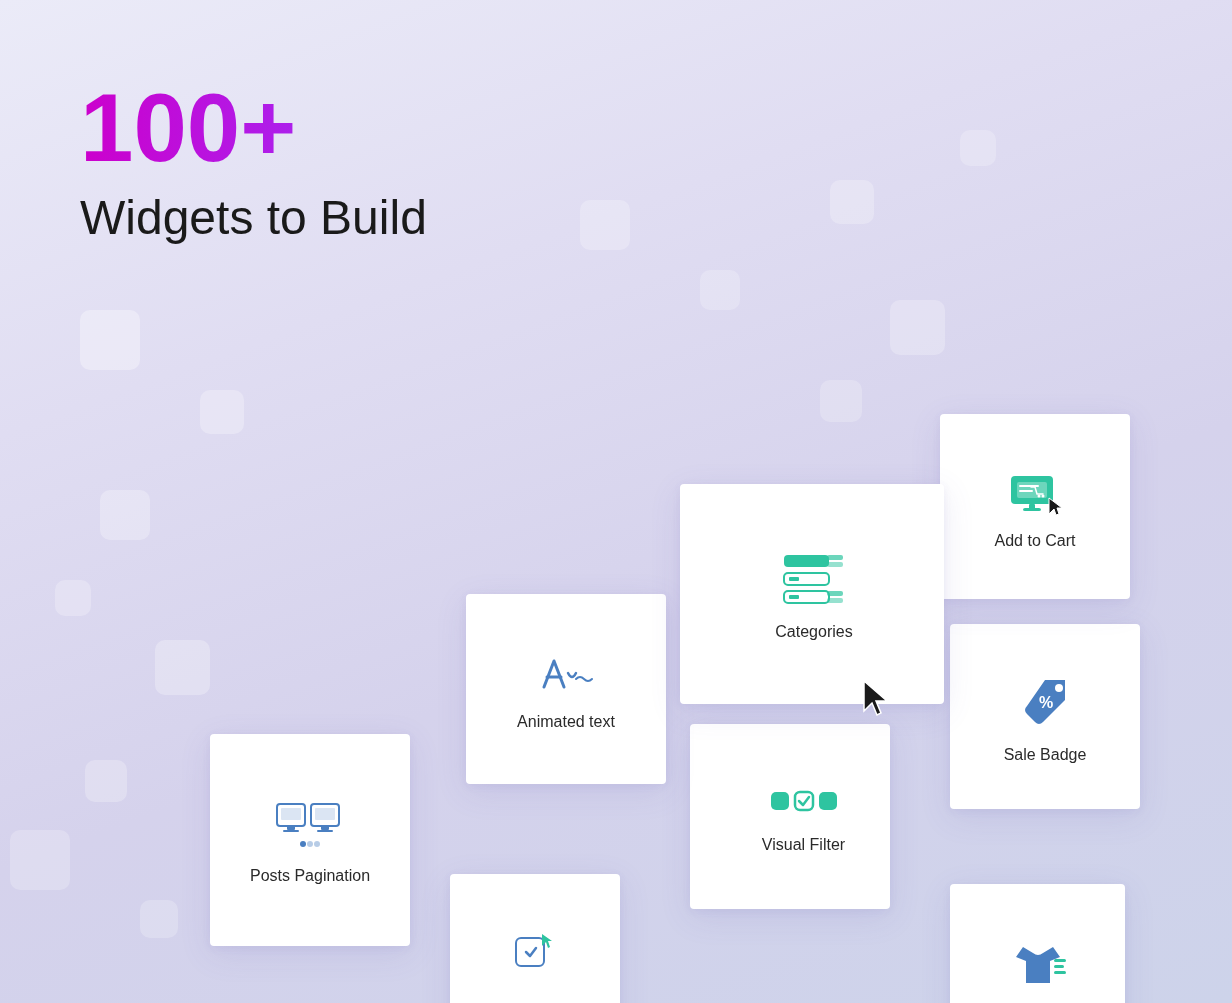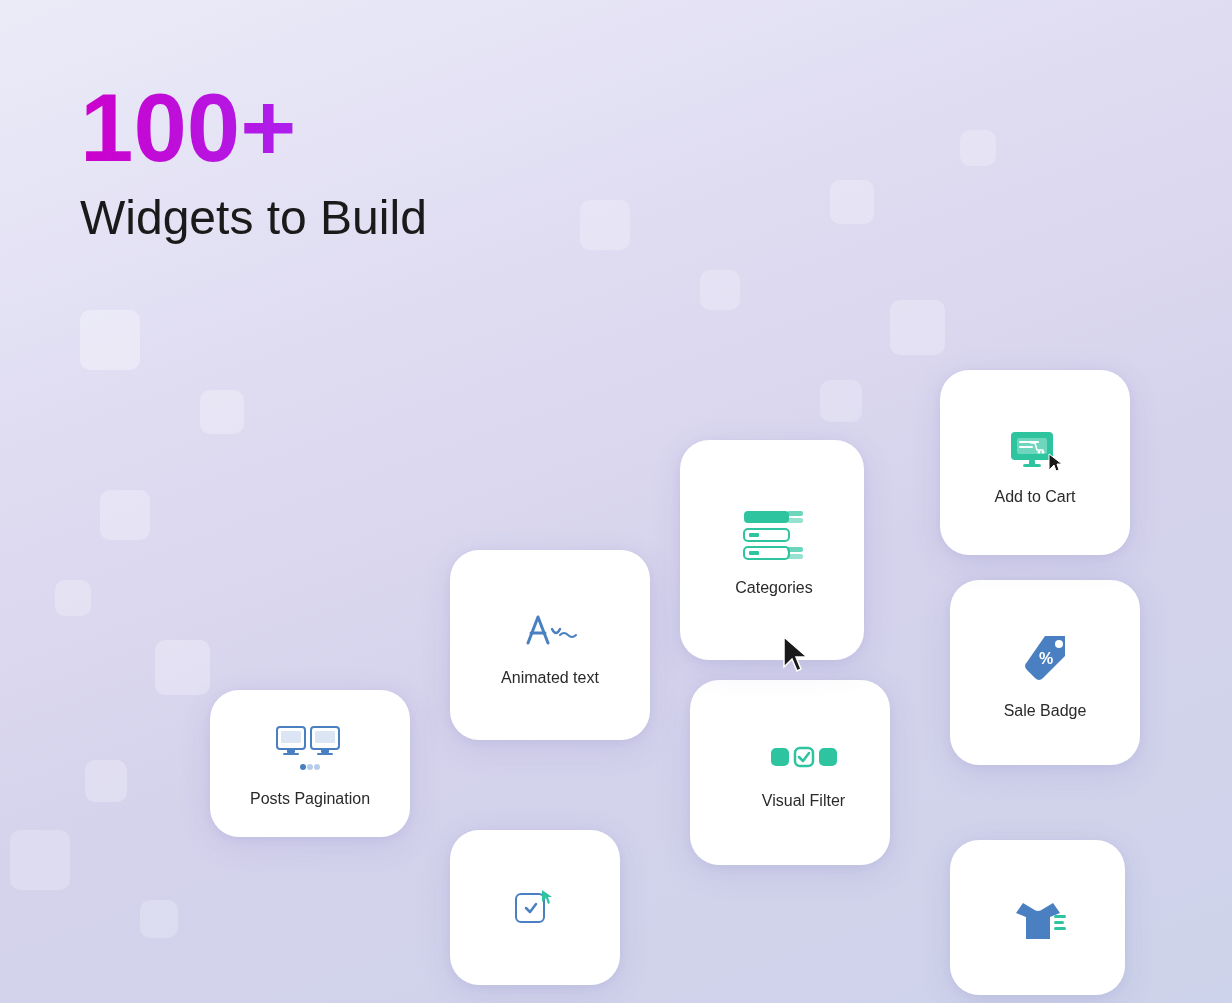--- a/index.html
+++ b/index.html
@@ -51,64 +51,65 @@
       font-weight: 400;
       color: #1a1a1a;
       line-height: 1.1;
       margin-top: 16px;
     }
 
     
     .widget-card {
       position: absolute;
       background: #ffffff;
-      border-radius: 29px;
+      border-radius: 4px;
       box-shadow: 0 8px 32px rgba(100, 90, 180, 0.12), 0 2px 8px rgba(100,90,180,0.08);
       display: flex;
       flex-direction: column;
       align-items: center;
       justify-content: center;
       padding: 24px 16px 20px;
       gap: 12px;
+      margin-top: 44px;
     }
 
     .widget-label {
       font-size: 16px;
       font-weight: 500;
       color: #2a2a2a;
       text-align: center;
     }
 
     .widget-icon-area {
       display: flex;
       align-items: center;
       justify-content: center;
     }
 
     
     #card-categories {
-      width: 184px;
+      width: 264px;
       height: 220px;
       top: 440px;
       left: 680px;
       z-index: 10;
       padding-left: 20px;
     }
 
     #card-animated-text {
       width: 200px;
       height: 190px;
       top: 550px;
-      left: 450px;
+      left: 466px;
       z-index: 8;
     }
 
     #card-posts-pagination {
       width: 200px;
-      height: 147px;
+      height: 212px;
       top: 690px;
       left: 210px;
       z-index: 7;
     }
 
     #card-add-to-cart {
       width: 190px;
       height: 185px;
       top: 370px;
       left: 940px;

